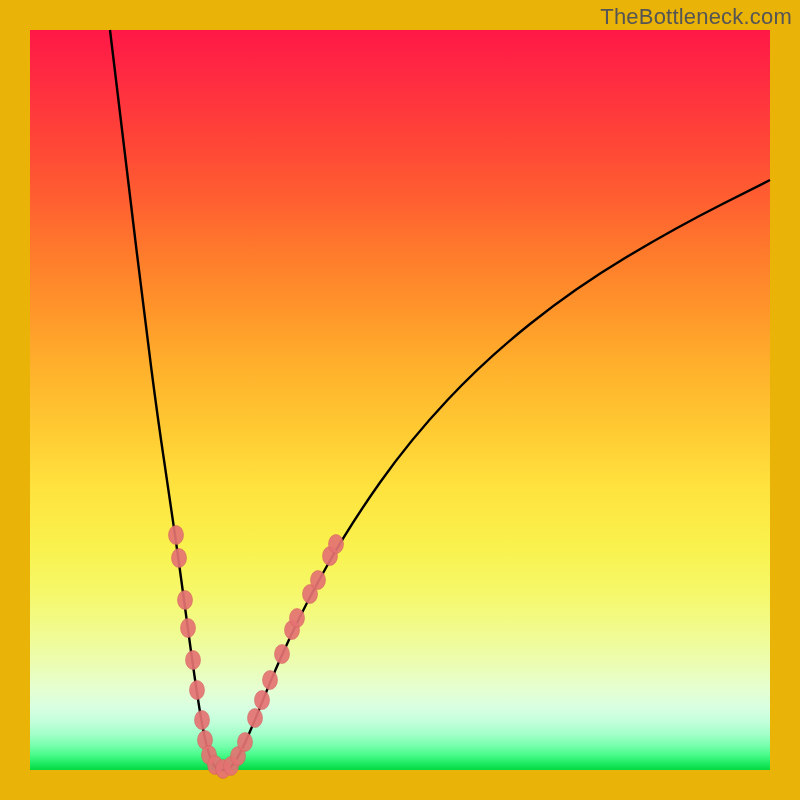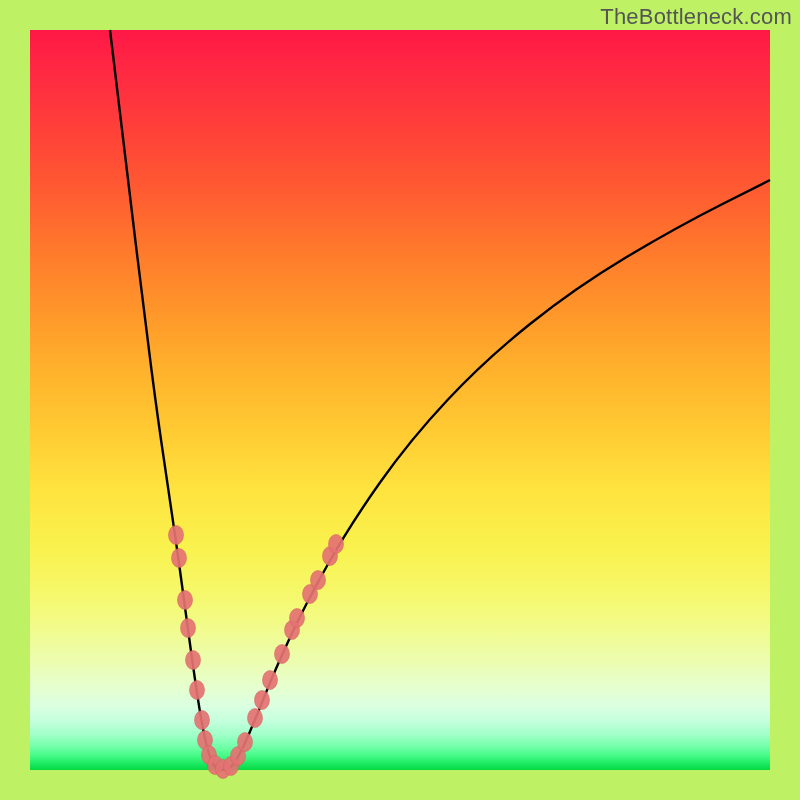--- a/index.html
+++ b/index.html
@@ -8,21 +8,21 @@
     width: 800px;
     height: 800px;
     overflow: hidden;
     background: #000;
     font-family: Arial, Helvetica, sans-serif;
   }
   .frame {
     position: absolute;
     left: 0; top: 0;
     width: 800px; height: 800px;
-    background: #bef264;
+    background: #eab308;
   }
   .plot-area {
     position: absolute;
     left: 30px;
     top: 30px;
     width: 740px;
     height: 740px;
     background: linear-gradient(to bottom,
       #ff1846 0%,
       #ff2a42 6%,

